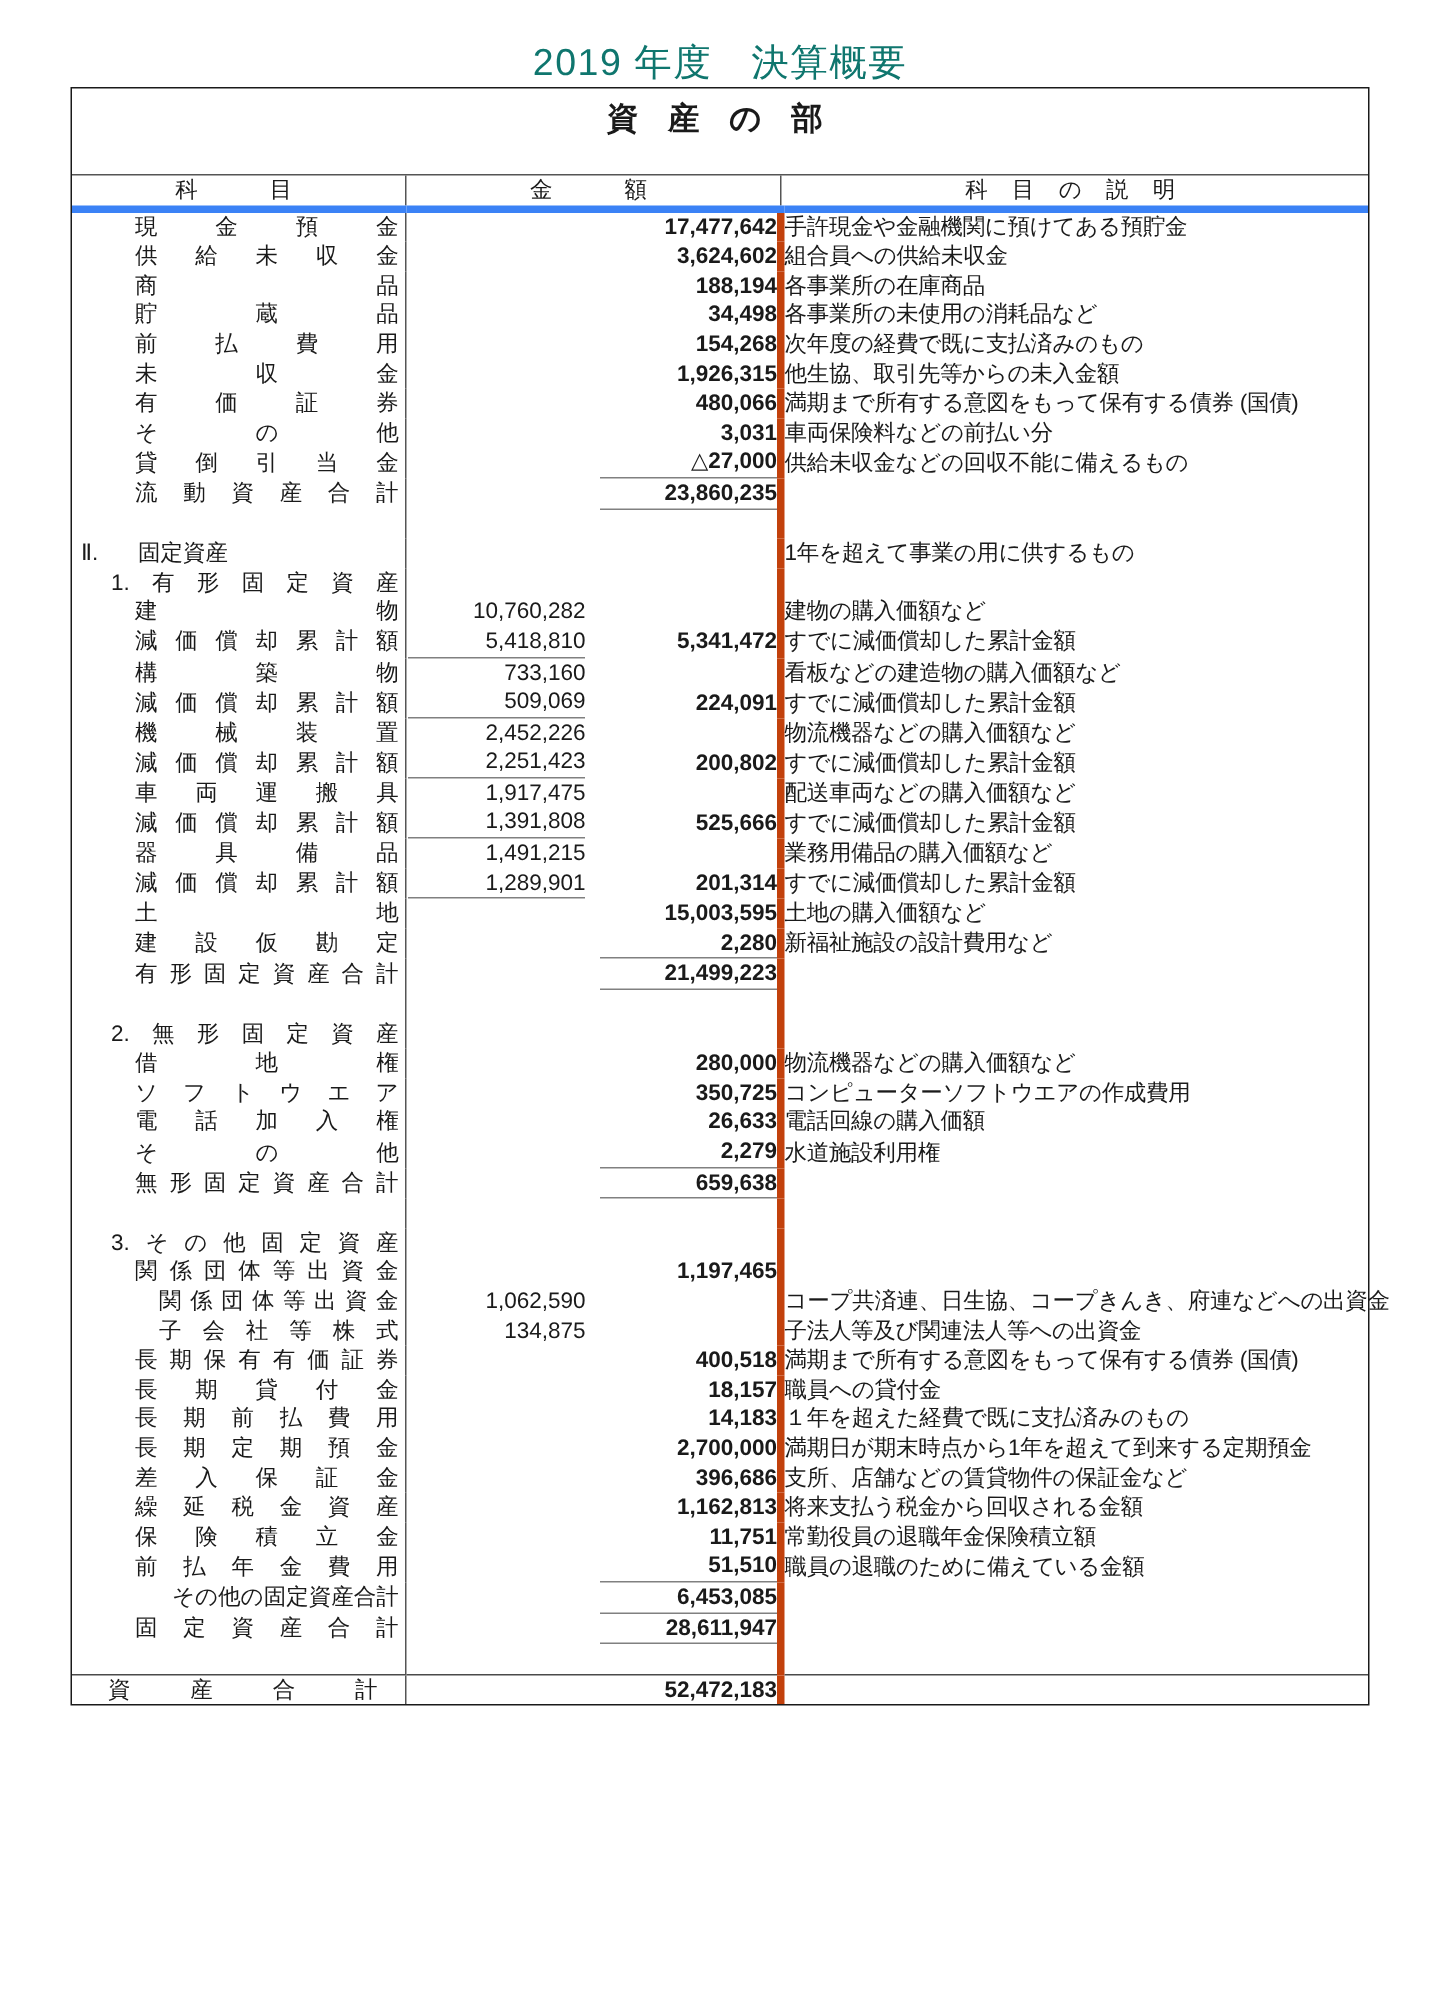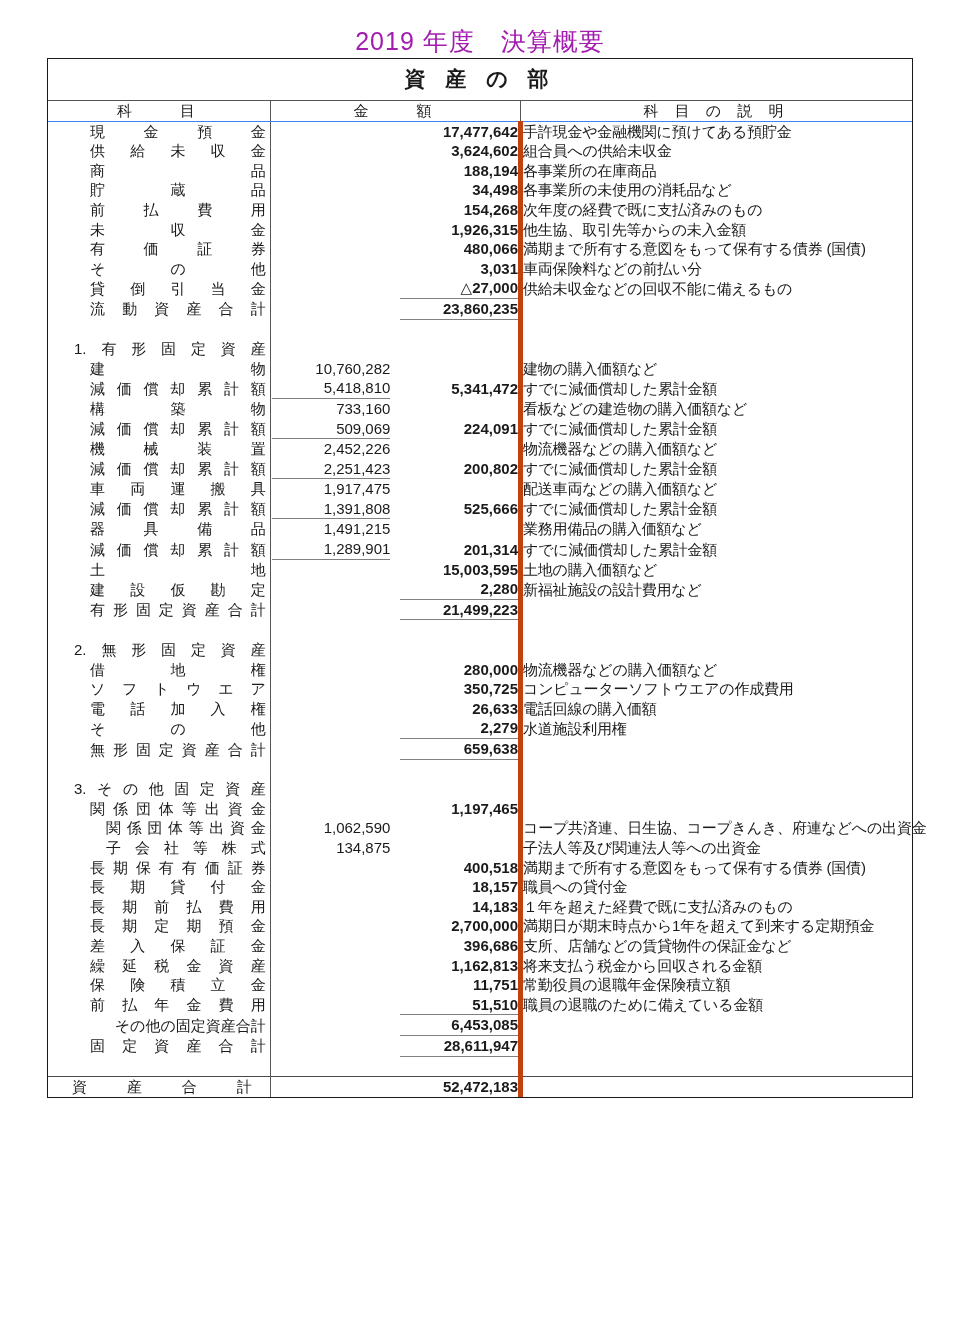--- a/index.html
+++ b/index.html
@@ -11,21 +11,21 @@
     position:relative;
     overflow:hidden;
   }
   
   .doc-title{
     text-align:center;
     font-size:25px;
     letter-spacing:1px;
     padding-top:25px;
     font-weight:400;
-    color:#a21caf;
+    color:#0f766e;
   }
   .banner{
     margin:17px 42px 0 42px;
     height:47px;
     background:#f1e4c3;
     border-radius:24px;
     display:flex;align-items:center;justify-content:center;
   }
   .banner-text{
     font-size:27px;
@@ -47,39 +47,39 @@
     width:866px;
     margin-left:47px;
     border:1.6px solid #1a1a1a;
     box-sizing:border-box;
   }
   .section-head{
     text-align:center;
     font-size:21px;
     font-weight:bold;
     letter-spacing:7px;
-    padding:6px 0 7px 0;
+    padding:6px 0 23px 0;
     border-bottom:1px solid #555;
   }
   table.bs{
     border-collapse:collapse;
     width:100%;
     table-layout:fixed;
   }
   table.bs col.c-item{width:222px;}
   table.bs col.c-inner{width:120px;}
   table.bs col.c-amt{width:130px;}
   table.bs col.c-desc{width:391px;}
 
   .colhead td{
     text-align:center;
     font-size:16px;
     letter-spacing:6px;
     padding:3px 0 4px 0;
-    border-bottom:1px solid #3b82f6;
+    border-bottom:5px solid #3b82f6;
     font-weight:400;
   }
   .colhead td.ci{border-right:1px solid #555;}
   .colhead td.ca{border-right:1px solid #555;}
 
   table.bs td{
     padding:0;
     font-size:15px;
     line-height:19.6px;
     height:19.6px;
@@ -287,20 +287,26 @@
             <td class="amt-outer"><span class="rule-box ruled-b">23,860,235</span></td>
             <td class="desc"></td>
           </tr>
           <tr class="spacer">
             <td class="item"></td>
             <td></td>
             <td class="amt-outer"></td>
             <td class="desc"></td>
           </tr>
           <tr>
+            <td class="item"><span class="roman"><span class="rn">Ⅱ.</span><span>固定資産</span></span></td>
+            <td class="amt-inner"></td>
+            <td class="amt-outer"></td>
+            <td class="desc">1年を超えて事業の用に供するもの</td>
+          </tr>
+          <tr>
             <td class="item">
               <span class="spread" style="padding-left: 26px; padding-right: 4px;">
                 <span>1.</span>
                 <span>有</span>
                 <span>形</span>
                 <span>固</span>
                 <span>定</span>
                 <span>資</span>
                 <span>産</span>
               </span>

